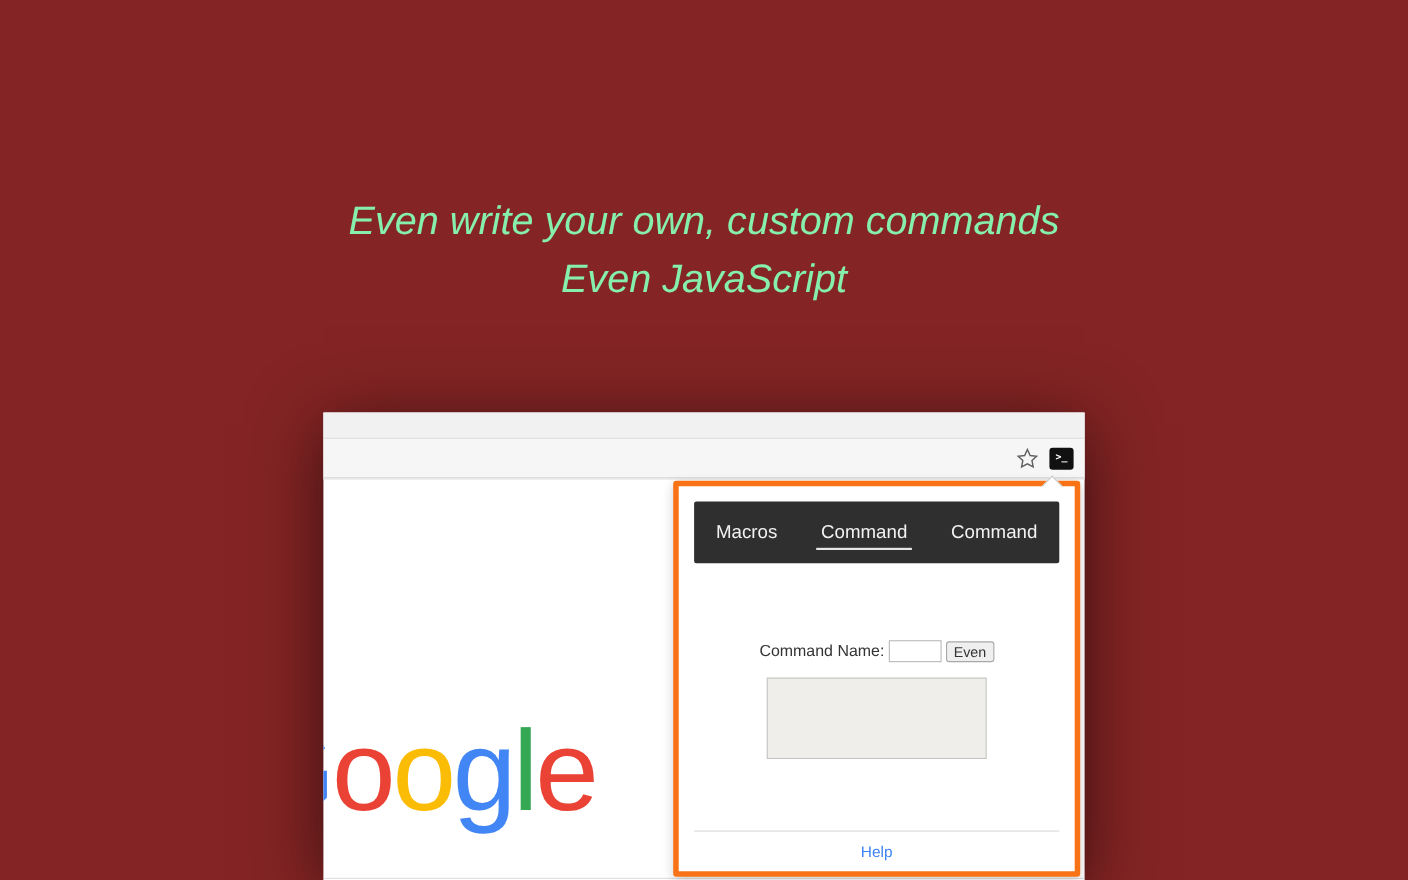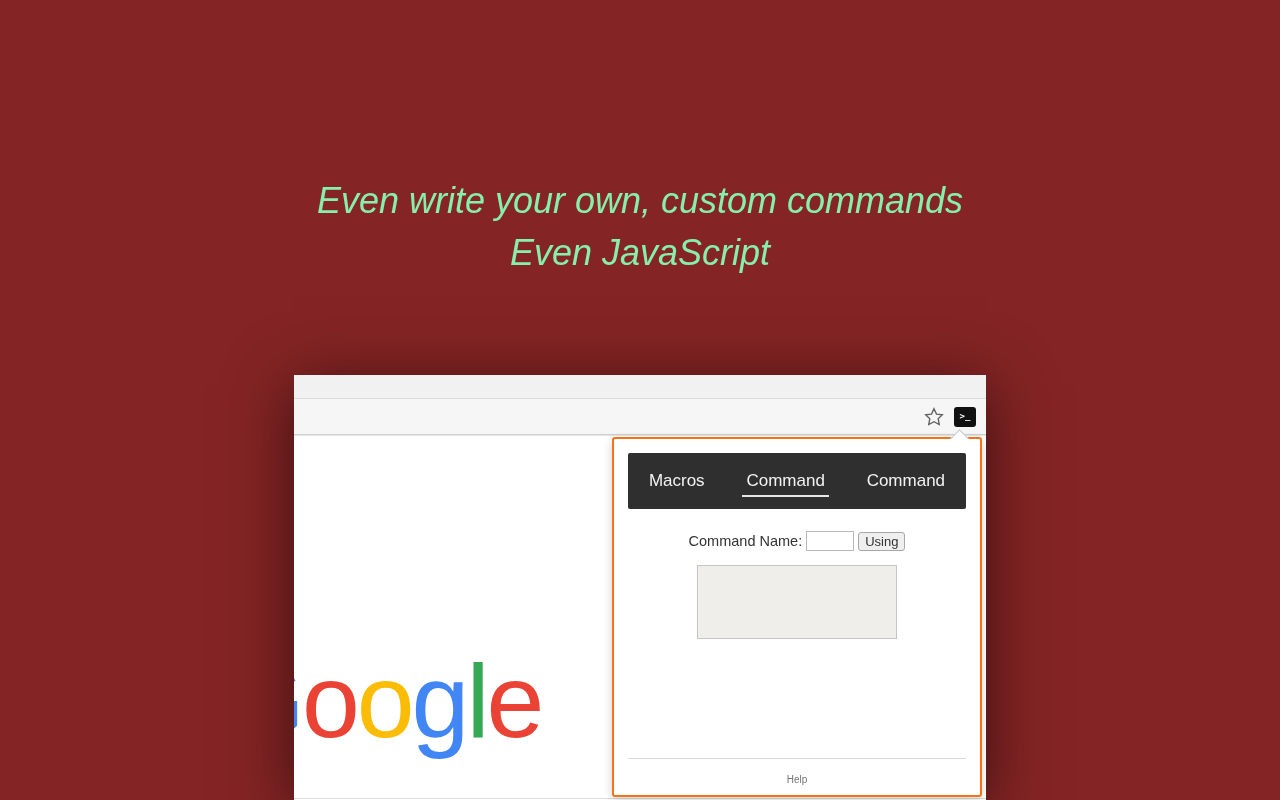--- a/index.html
+++ b/index.html
@@ -107,21 +107,21 @@
       top: 362px;
       border-top: 1px solid #ddd;
     }
     .popup {
       position: absolute;
       top: 62px;
       right: 4px;
       width: 370px;
       height: 360px;
       background: #ffffff;
-      border: 2px solid #f97316;
+      border: 5px solid #f97316;
       box-shadow: 0 3px 10px rgba(0,0,0,0.18);
       border-radius: 3px;
       font-family: Arial, sans-serif;
     }
     .popup::before {
       content: "";
       position: absolute;
       top: -7px;
       right: 14px;
       width: 12px;
@@ -154,20 +154,21 @@
       padding: 22px 14px 0 14px;
       text-align: center;
     }
     .row {
       display: flex;
       align-items: center;
       justify-content: center;
       gap: 4px;
       font-size: 14.5px;
       color: #333;
+      margin-top: 48px;
     }
     .cmd-name-input {
       width: 48px;
       height: 20px;
       border: 1px solid #b9b9b9;
       font-size: 13px;
       padding: 0 2px;
       background: #fff;
     }
     .btn {
@@ -199,22 +200,22 @@
     .popup-footer {
       position: absolute;
       left: 14px;
       right: 14px;
       bottom: 8px;
       border-top: 1px solid #d9d9d9;
       text-align: center;
       padding-top: 10px;
     }
     .help-link {
-      color: #737373;
-      font-size: 10px;
+      color: #3b82f6;
+      font-size: 14px;
       text-decoration: none;
       cursor: pointer;
     }
   </style>
 </head>
 <body>
 
 <div class="headline">
   <div>Even write your own, custom commands</div>
   <div>Even JavaScript</div>
@@ -245,21 +246,21 @@
   <div class="popup">
     <div class="popup-tabs">
       <div class="popup-tab">Macros</div>
       <div class="popup-tab active">Command</div>
       <div class="popup-tab">Command</div>
     </div>
     <div class="popup-body">
       <div class="row">
         <span>Command Name:</span>
         <input class="cmd-name-input" type="text" value="" style="">
-        <button class="btn">Using</button>
+        <button class="btn">Even</button>
       </div>
       <textarea class="script-area" value="" style=""></textarea>
     </div>
     <div class="popup-footer">
       <a class="help-link">Help</a>
     </div>
   </div>
 </div>
 
 </body></html>

